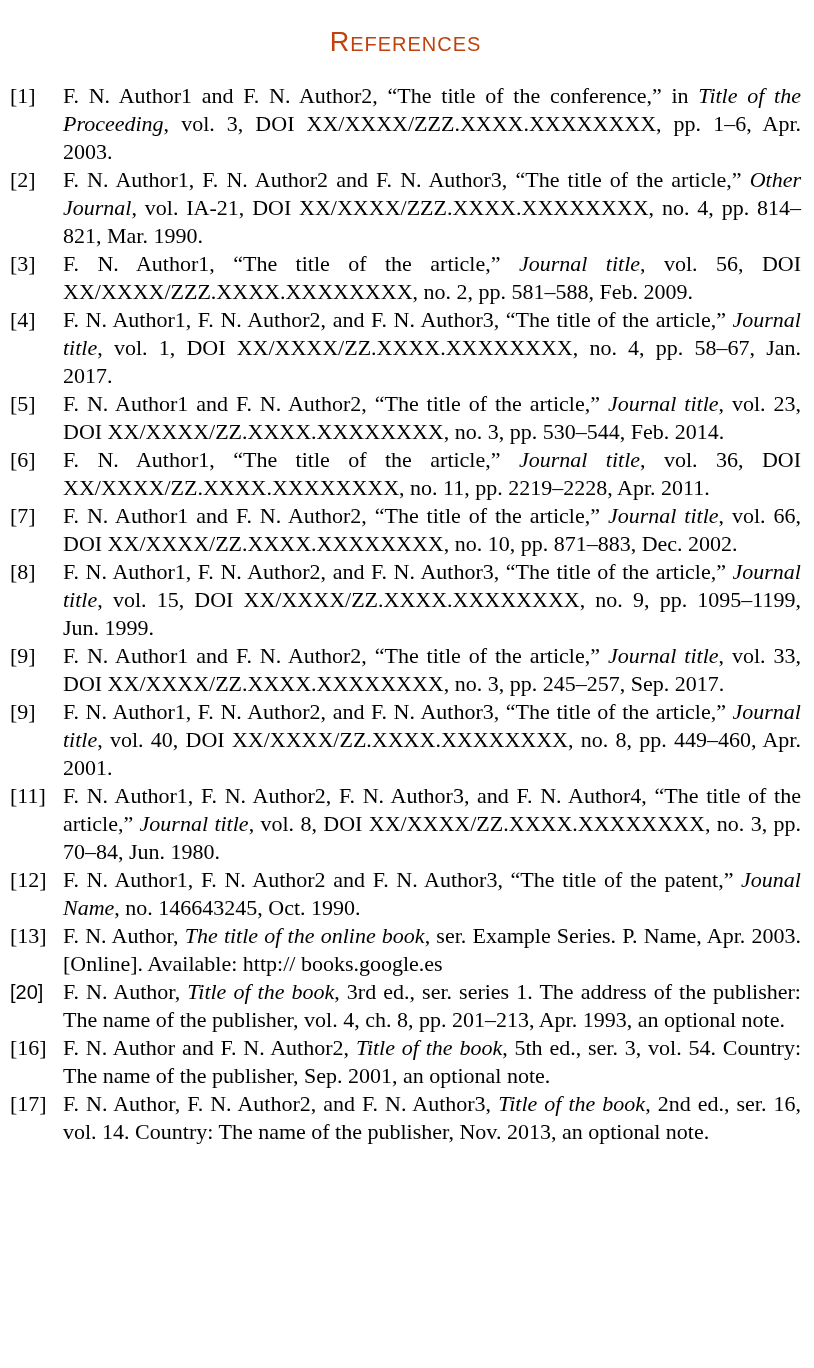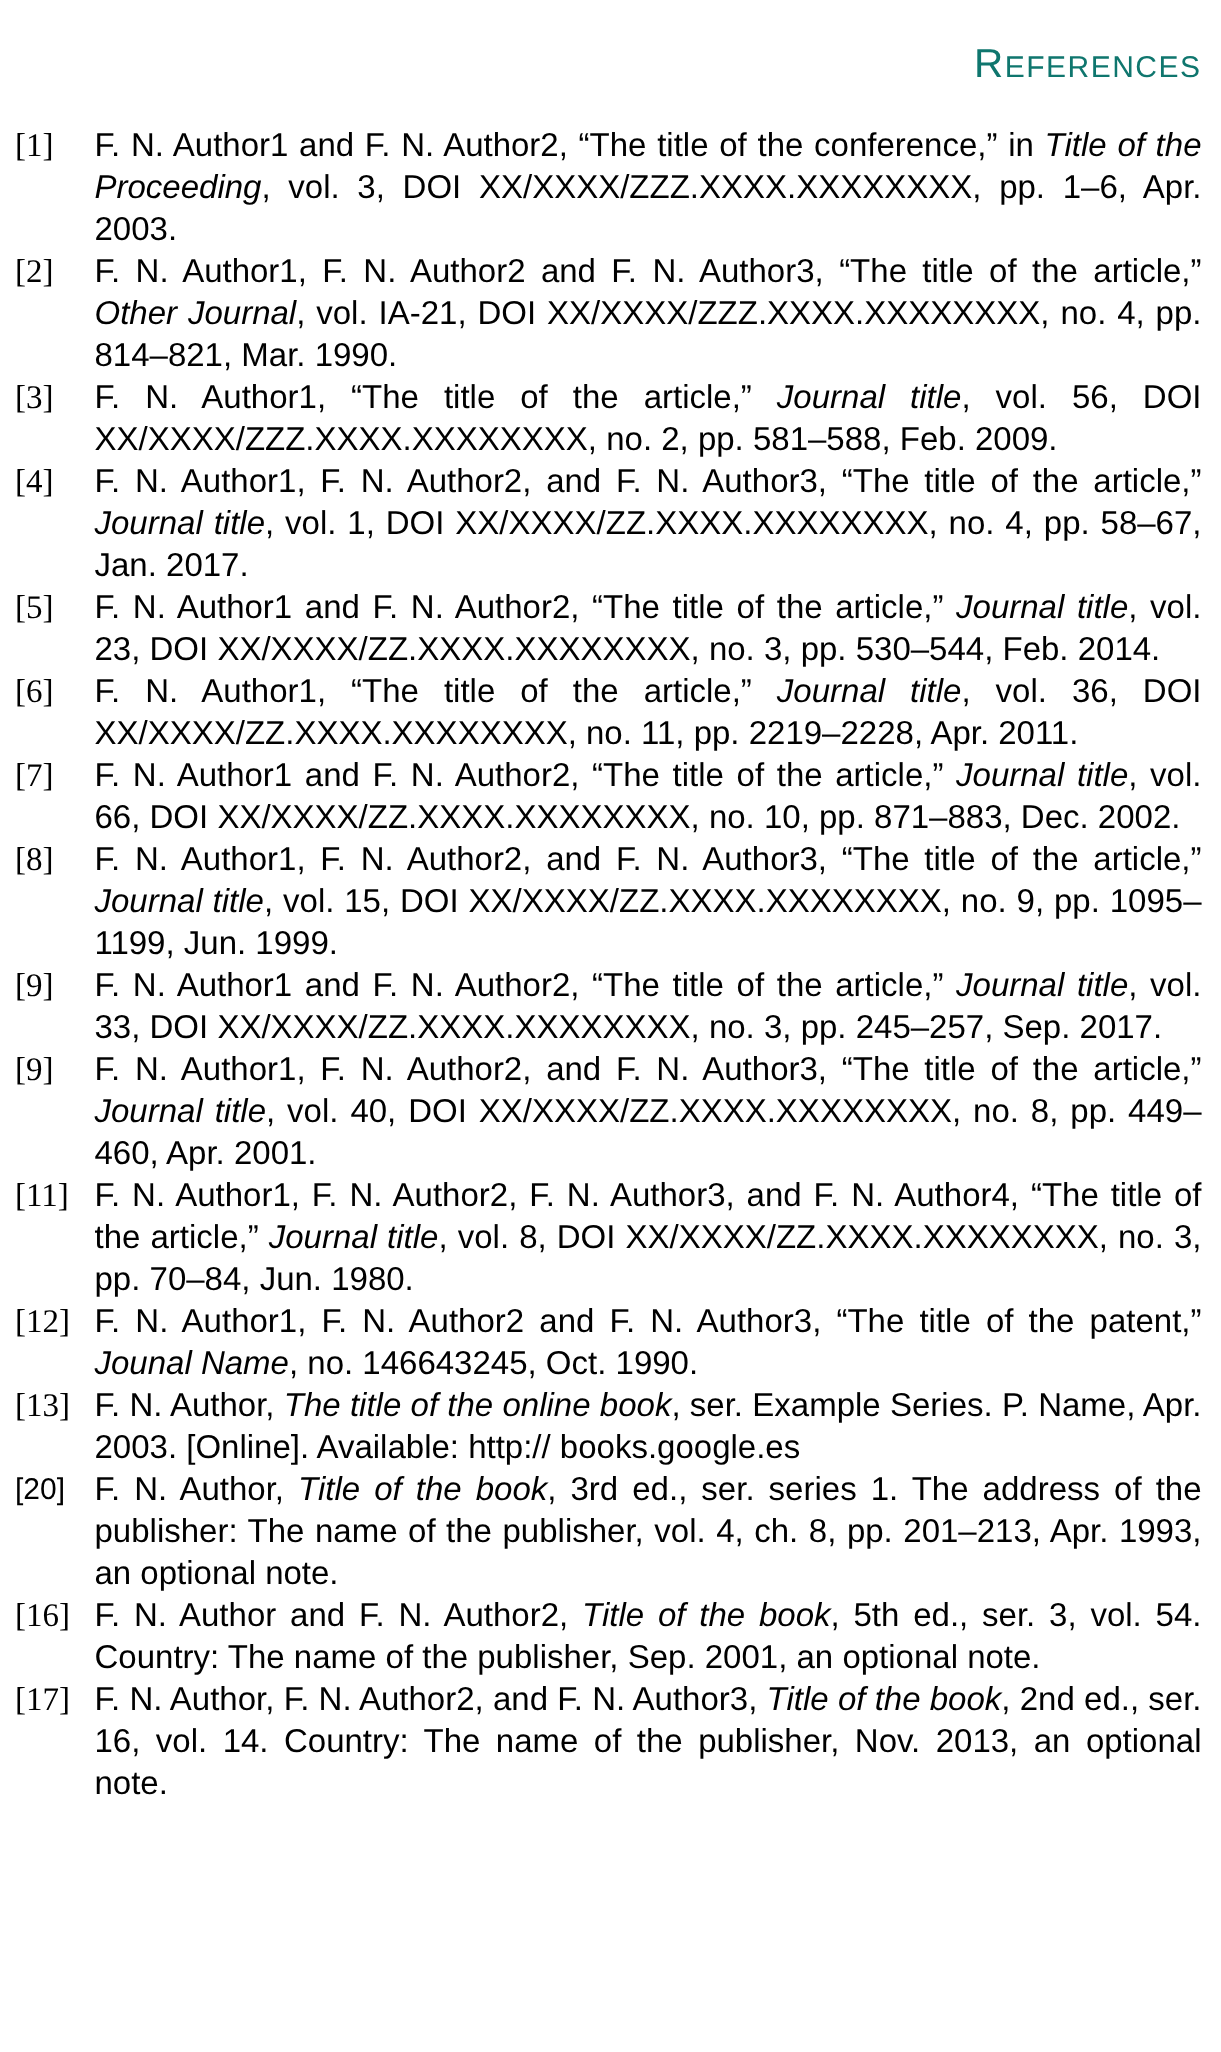--- a/index.html
+++ b/index.html
@@ -14,28 +14,28 @@
     height: 1368px;
     margin: 0 auto;
     background: #ffffff;
     color: #000000;
     box-sizing: border-box;
     padding: 28px 13px 0 10px;
     overflow: hidden;
   }
   .page-title {
     margin: 0 0 24px 0;
-    text-align: right;
+    text-align: center;
     font-family: "Liberation Sans", sans-serif;
     font-weight: 400;
     font-size: 20px;
     line-height: 28px;
     letter-spacing: 1px;
     text-transform: uppercase;
-    color: #0f766e;
+    color: #c2410c;
   }
   .page-title::first-letter {
     font-size: 27px;
   }
   .ref-list {
     margin: 0;
     padding: 0;
   }
   .ref-item {
     display: flex;
@@ -51,21 +51,21 @@
   }
   
   .ref-item:nth-child(14) .ref-label {
     font-family: "Liberation Sans", sans-serif;
     font-size: 20px;
   }
   .ref-text {
     flex: 1 1 auto;
     margin: 0;
     text-align: justify;
-    font-family: Liberation Sans, sans-serif;
+    font-family: Liberation Serif, serif;
     font-size: 22px;
     line-height: 28px;
     color: #000000;
   }
   .ref-text i {
     font-style: italic;
   }
 </style>
 </head>
 <body>

